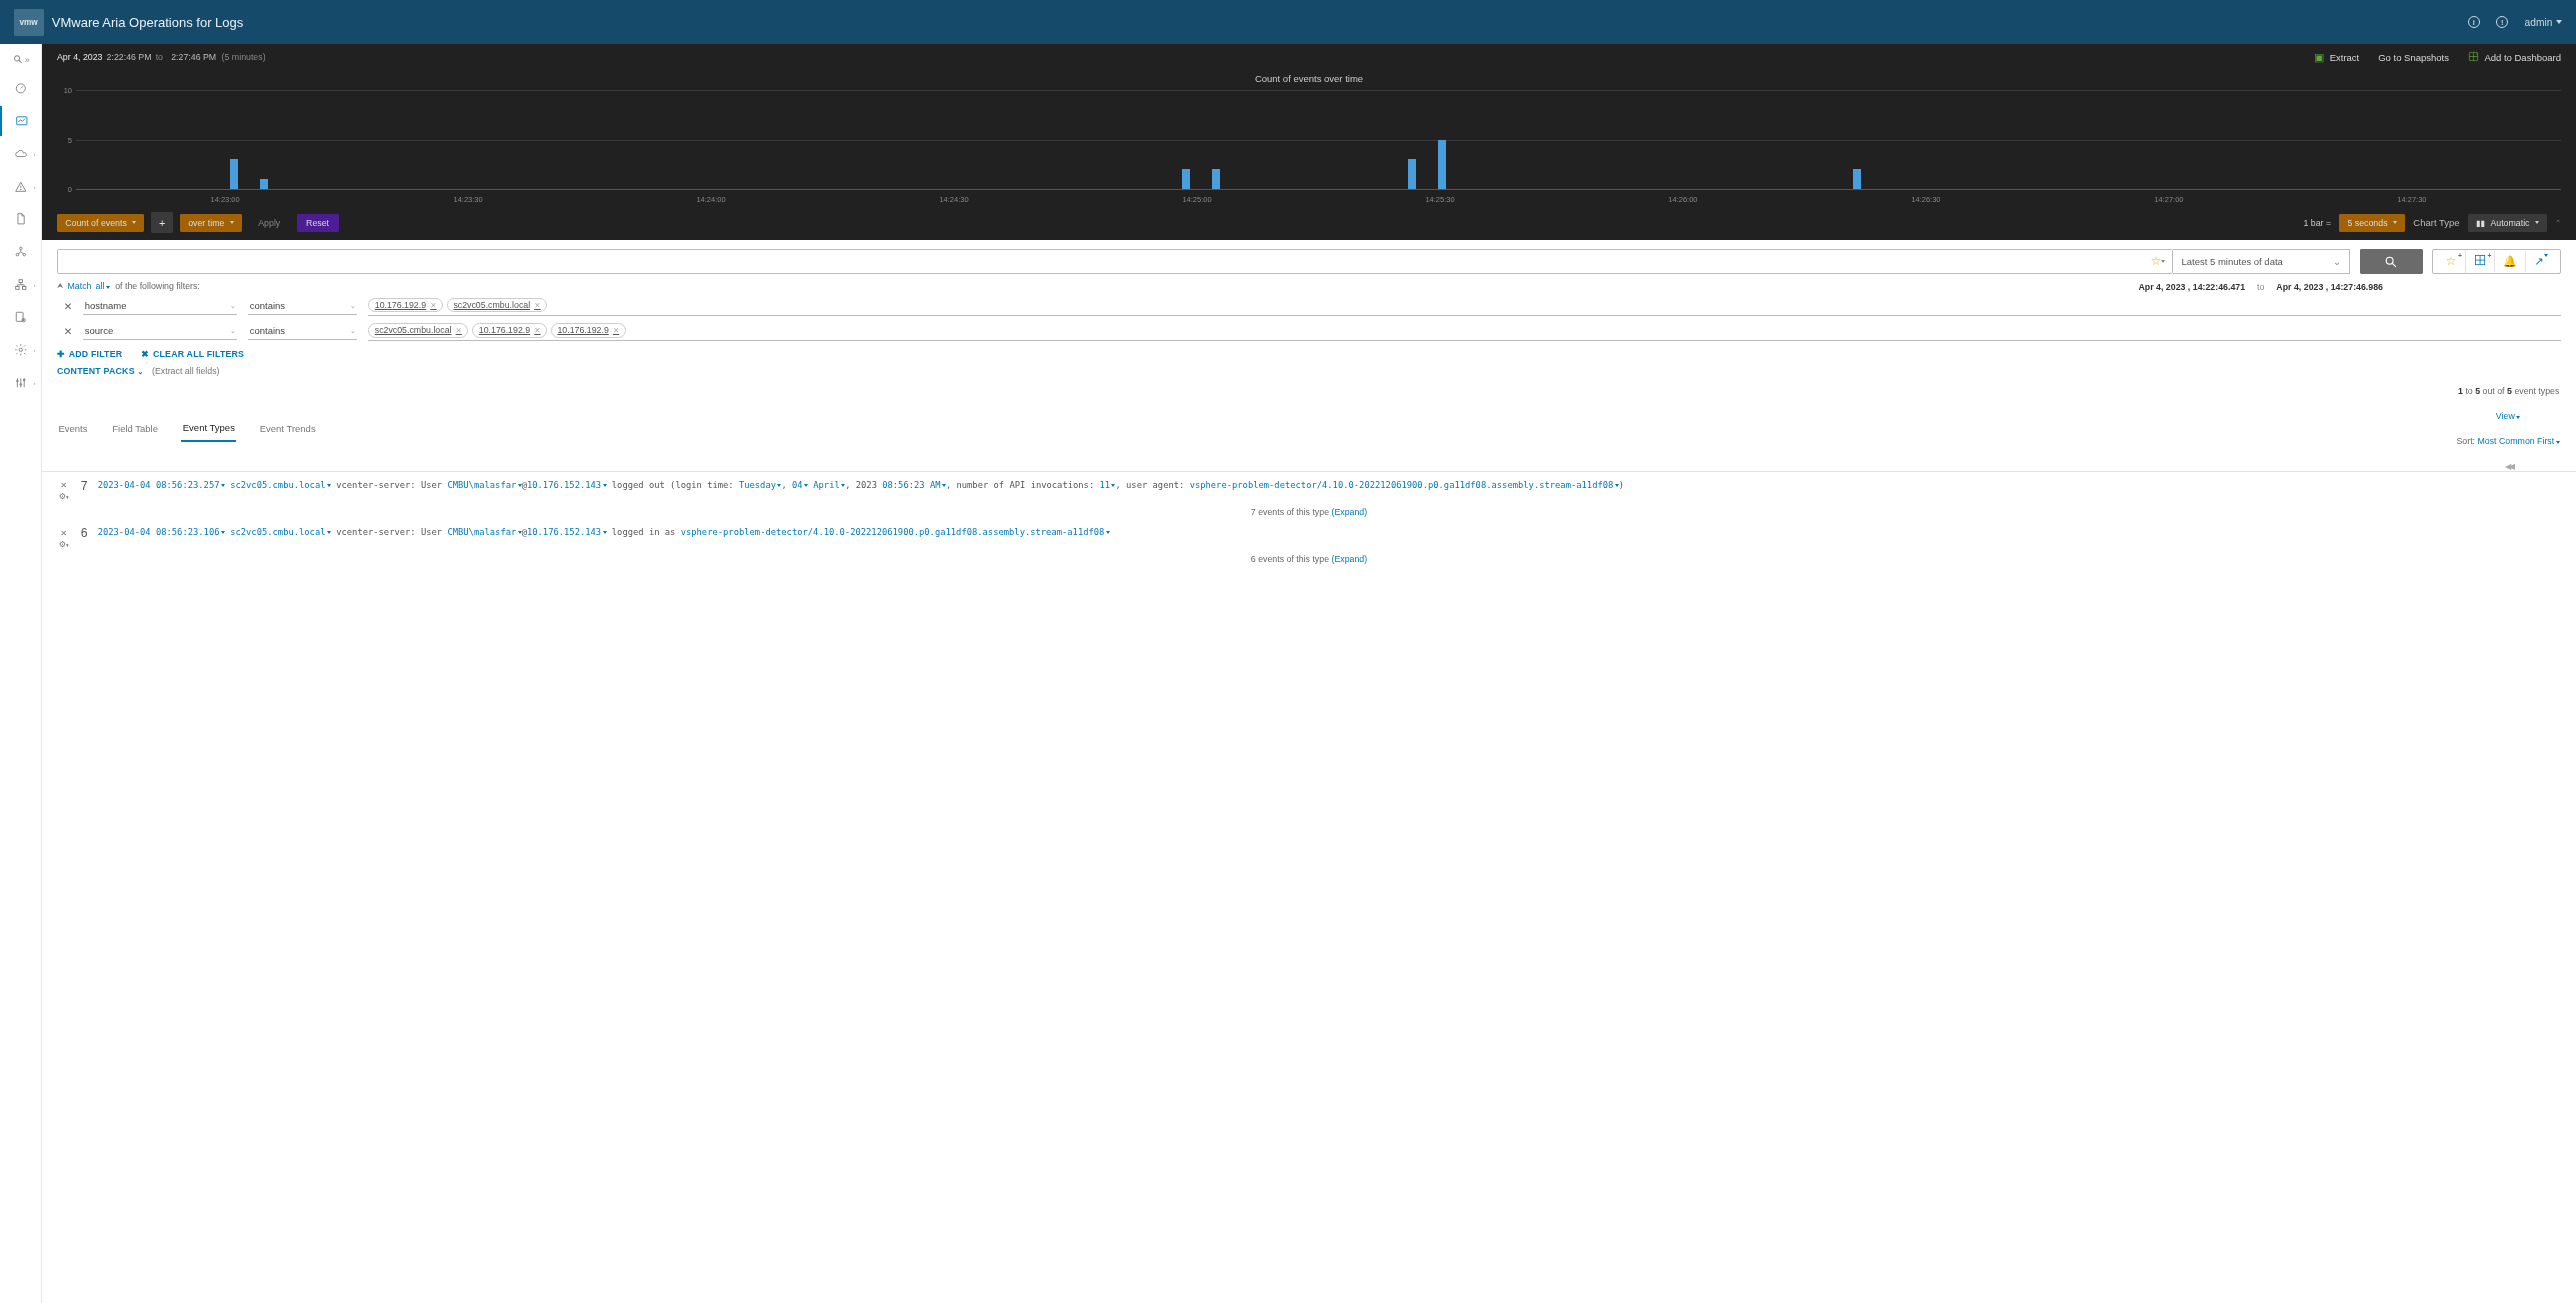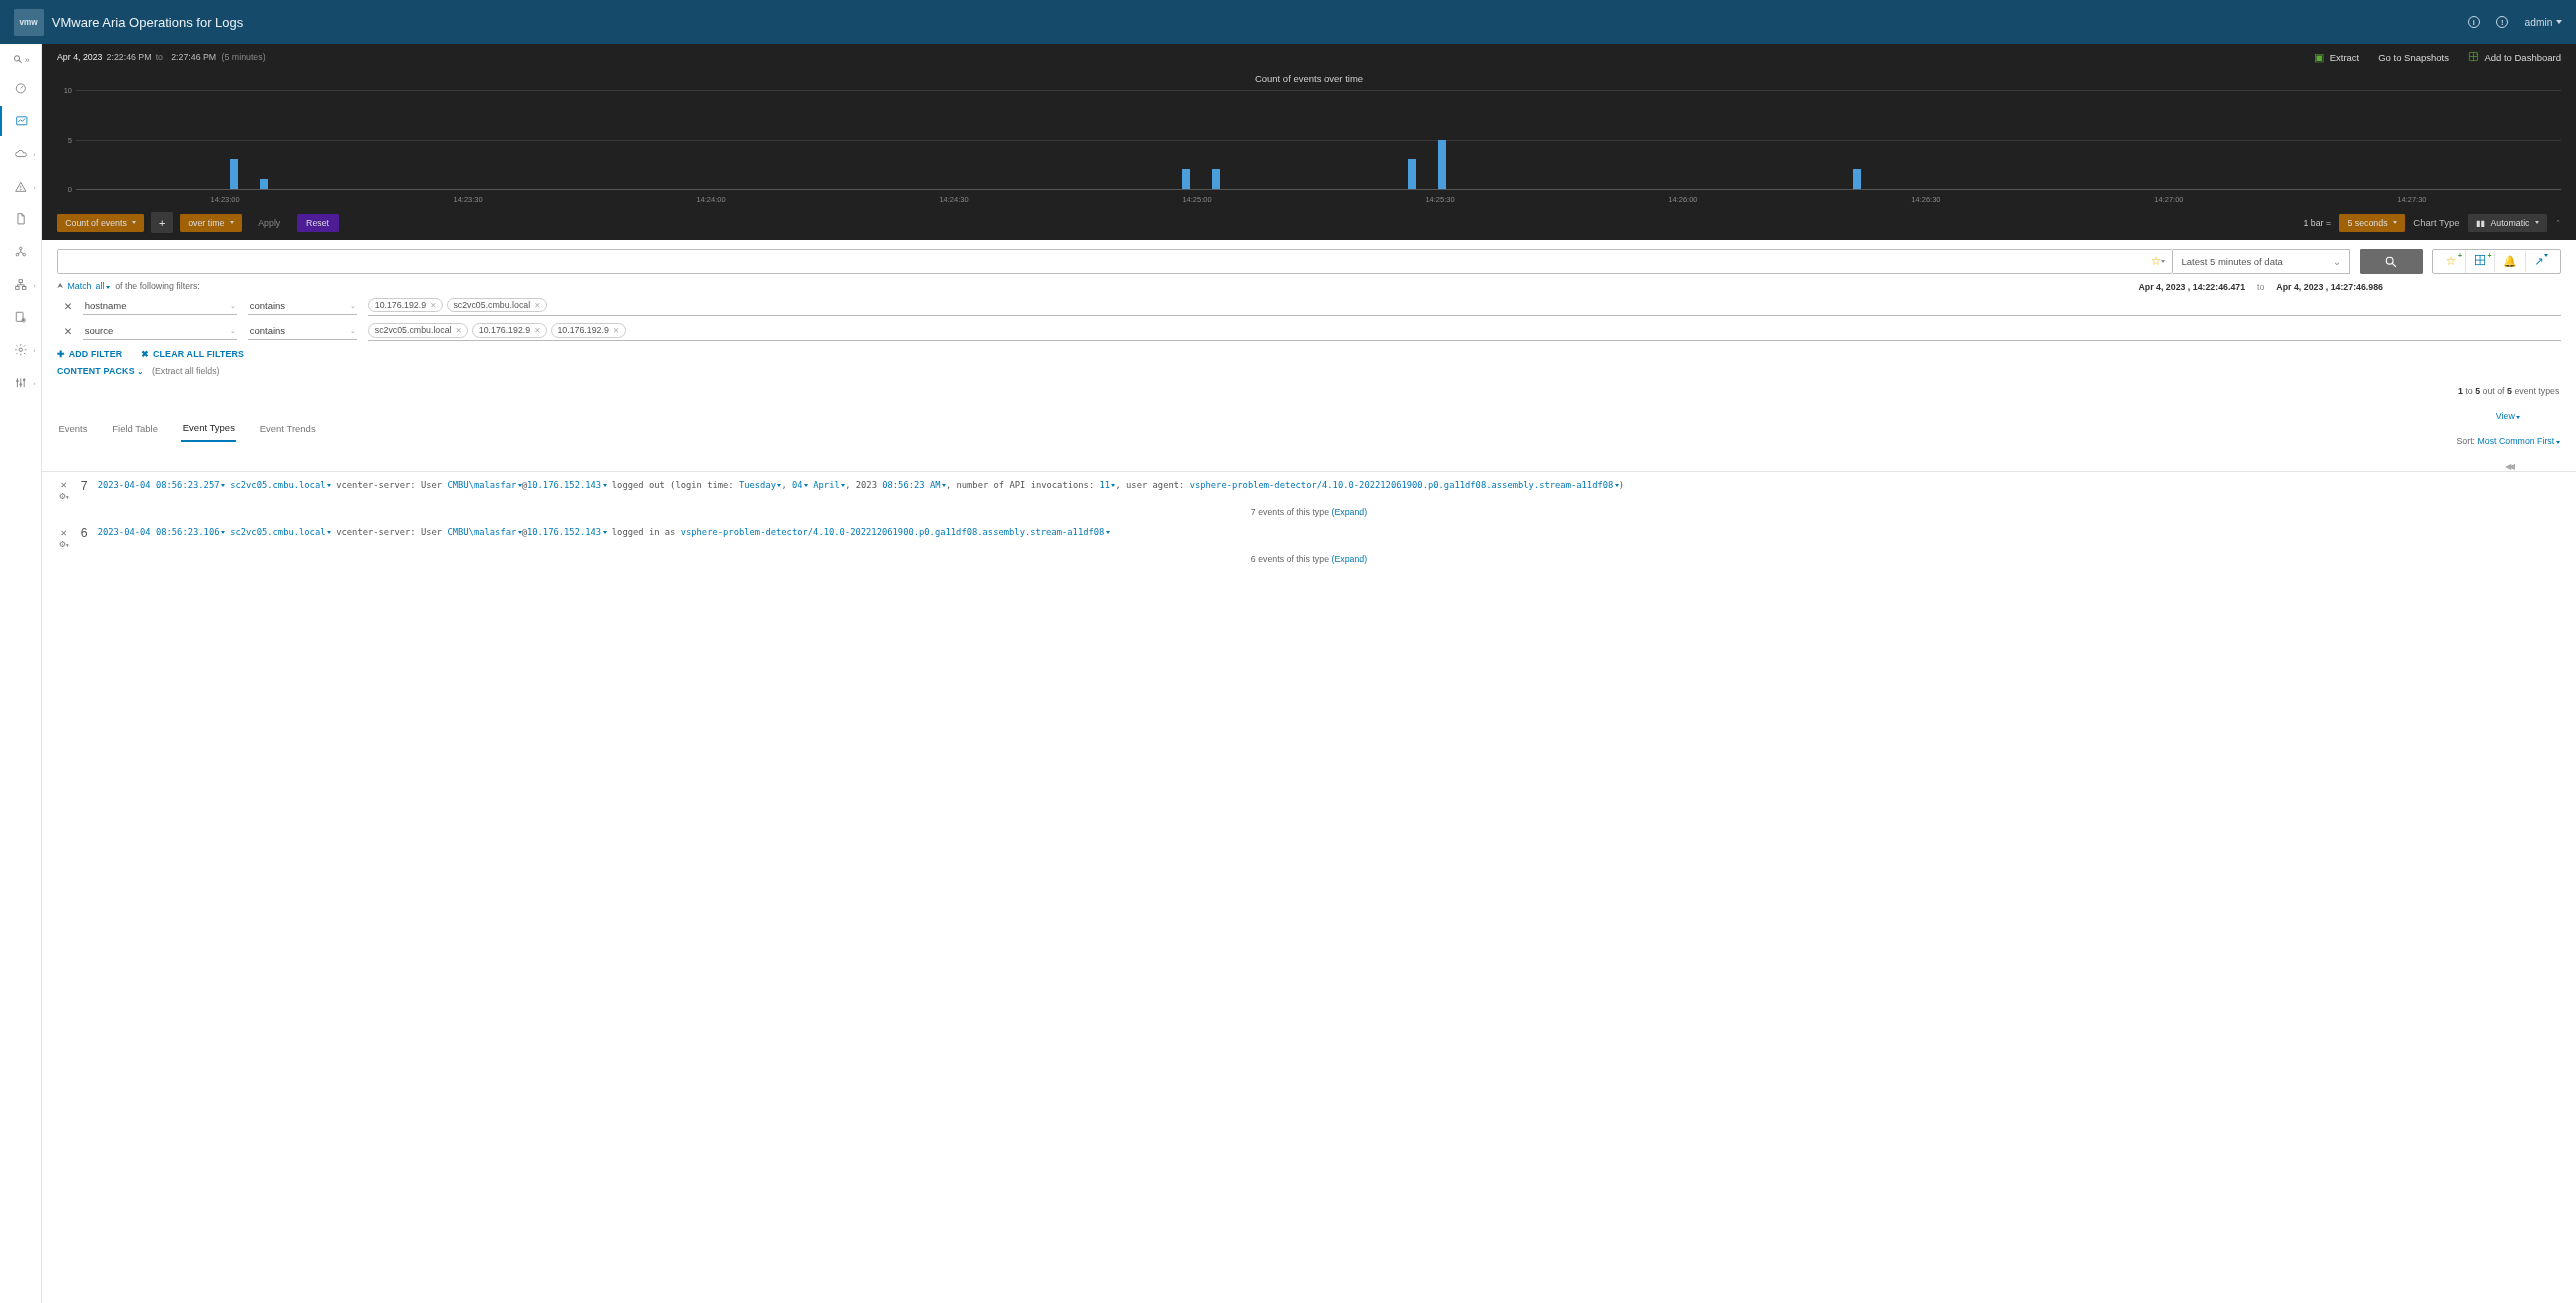--- a/index.html
+++ b/index.html
@@ -92,21 +92,21 @@
   .match-line { display:flex; align-items:center; gap:4.1px; font-size:8.8px; color:#666; margin-bottom:5.4px;}
   .collapse-ic{font-size:7.5px; color:#777;}
   .link-t{color:#0079b8;}
   .tiny-caret{width:0;height:0;border-left:2.7px solid transparent;border-right:2.7px solid transparent;border-top:3.4px solid #0079b8; display:inline-block; margin:0 1.4px;}
 
   .filter-row { display:flex; align-items:center; gap:11px; margin-bottom:5.4px; padding-left:6.8px;}
   .rm-x { font-size:10.2px; color:#666; cursor:pointer;}
   .f-sel { width:154px; border-bottom:0.7px solid #bbb; display:flex; align-items:center; justify-content:space-between; padding:2.7px 1.4px; font-size:9.5px; color:#444;}
   .f-sel .dc{color:#aaa;font-size:7.5px;}
   .f-vals { flex:1; border-bottom:0.7px solid #bbb; display:flex; align-items:center; gap:4.1px; padding:1.4px 0 2.7px 0; min-height:19px;}
-  .pill { display:inline-flex; align-items:flex-end; gap:4.1px; border:0.7px solid #ccc; border-radius:8.2px; padding:1.4px 5.4px; font-size:8.8px; color:#555; background:#fff;}
+  .pill { display:inline-flex; align-items:flex-end; gap:4.1px; border:0.7px solid #ccc; border-radius:8.2px; padding:1.4px 5.4px; font-size:8.8px; color:#555; background:#fff;text-decoration:underline;}
   .pill .px{color:#aaa; font-size:7.5px; cursor:pointer;}
 
   .filter-actions { display:flex; gap:19px; margin:8.2px 0 6.8px 0;}
   .f-act { color:#0079b8; font-weight:600; font-size:8.8px; letter-spacing:0.2px; display:flex; align-items:center; gap:4.1px; cursor:pointer;}
   .cp-row { display:flex; align-items:center; gap:8.2px; font-size:8.8px; margin-bottom:9.5px;}
   .cp-lbl{ color:#0079b8; font-weight:600; letter-spacing:0.2px;}
   .cp-note{ color:#777;}
 
   
   .tabs-row { display:flex; align-items:center; border-bottom:0.7px solid #e3e3e3; padding:0 15px; gap:22px; font-size:9.5px;}

